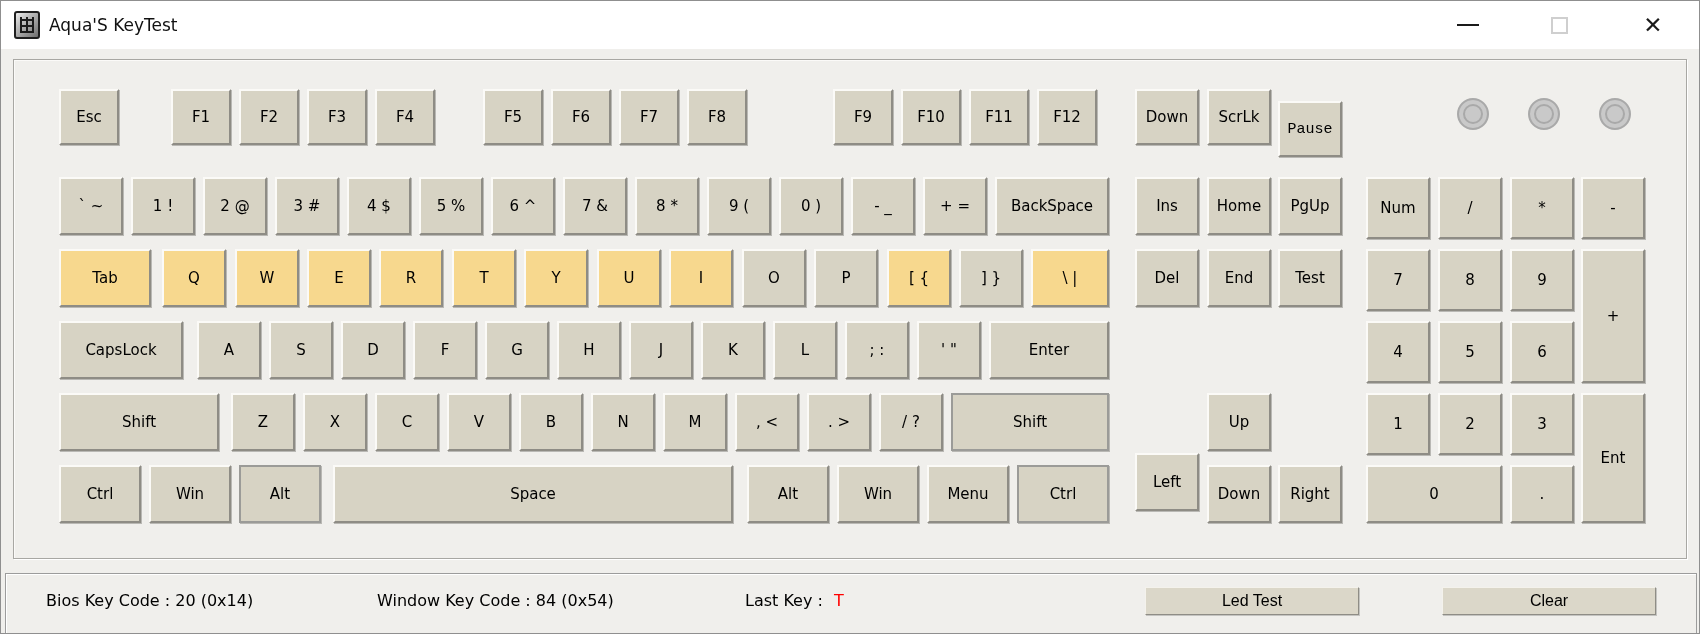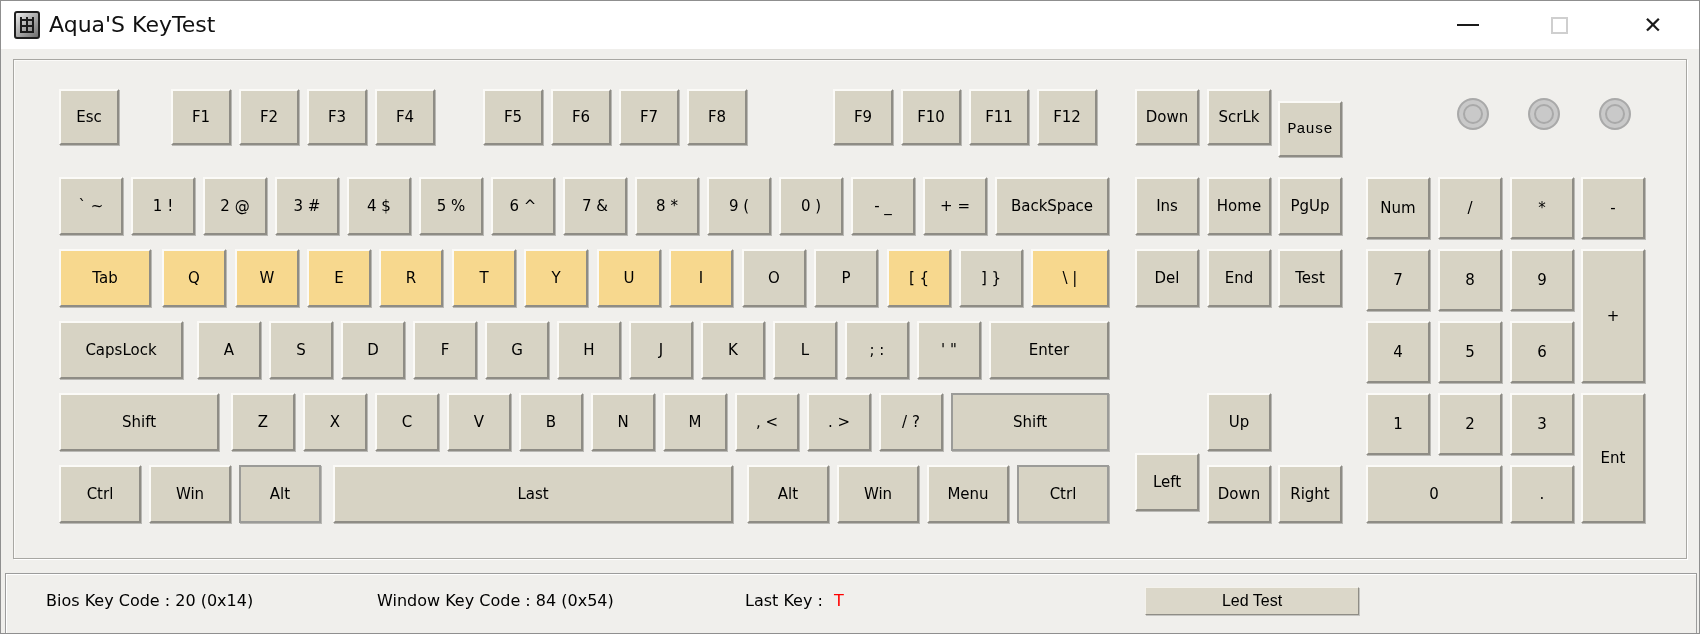--- a/index.html
+++ b/index.html
@@ -21,21 +21,21 @@
     border:2px solid #1f1f1f; border-radius:3px;
   }
   .app-icon .dots {
     position:absolute; inset:4px;
     background-image:
       repeating-linear-gradient(0deg,#1c1c1c 0 2px,transparent 2px 6px),
       repeating-linear-gradient(90deg,#1c1c1c 0 2px,transparent 2px 6px);
   }
   .title-text {
     position:absolute; left:48px; top:0; height:48px; line-height:48px;
-    font-size:22px; color:#111;
+    font-size:17px; color:#111;
   }
   .win-btn {
     position:absolute; top:0; width:46px; height:48px;
     display:flex; align-items:center; justify-content:center;
   }
   .glyph-min { width:22px; height:2px; background:#1a1a1a; }
   .glyph-max { width:17px; height:17px; border:2px solid #cfcfcf; background:transparent; }
   .glyph-close { font-size:23px; color:#1a1a1a; line-height:1; }
   
   .kbd-panel {
@@ -193,21 +193,21 @@
       <div class="key" style="left: 878px; top: 392px; width: 64px; height: 58px;">/ ?</div>
       <div class="key flat" style="left: 950px; top: 392px; width: 158px; height: 58px;">Shift</div>
       <div class="key" style="left: 1206px; top: 392px; width: 64px; height: 58px;">Up</div>
       <div class="key" style="left: 1365px; top: 392px; width: 64px; height: 62px;">1</div>
       <div class="key" style="left: 1437px; top: 392px; width: 64px; height: 62px;">2</div>
       <div class="key" style="left: 1509px; top: 392px; width: 64px; height: 62px;">3</div>
       <div class="key" style="left: 1580px; top: 392px; width: 64px; height: 130px;">Ent</div>
       <div class="key" style="left: 58px; top: 464px; width: 82px; height: 58px;">Ctrl</div>
       <div class="key" style="left: 148px; top: 464px; width: 82px; height: 58px;">Win</div>
       <div class="key flat" style="left: 238px; top: 464px; width: 82px; height: 58px;">Alt</div>
-      <div class="key" style="left: 332px; top: 464px; width: 400px; height: 58px;">Last</div>
+      <div class="key" style="left: 332px; top: 464px; width: 400px; height: 58px;">Space</div>
       <div class="key" style="left: 746px; top: 464px; width: 82px; height: 58px;">Alt</div>
       <div class="key" style="left: 836px; top: 464px; width: 82px; height: 58px;">Win</div>
       <div class="key" style="left: 926px; top: 464px; width: 82px; height: 58px;">Menu</div>
       <div class="key flat" style="left: 1016px; top: 464px; width: 92px; height: 58px;">Ctrl</div>
       <div class="key" style="left: 1134px; top: 452px; width: 64px; height: 58px;">Left</div>
       <div class="key" style="left: 1206px; top: 464px; width: 64px; height: 58px;">Down</div>
       <div class="key" style="left: 1277px; top: 464px; width: 64px; height: 58px;">Right</div>
       <div class="key" style="left: 1365px; top: 464px; width: 136px; height: 58px;">0</div>
       <div class="key" style="left: 1509px; top: 464px; width: 64px; height: 58px;">.</div>
     </div>
@@ -217,15 +217,16 @@
       <div class="led" style="left: 1527px; top: 97px;"></div>
       <div class="led" style="left: 1598px; top: 97px;"></div>
     </div>
 
   <div class="statusbar">
     <span class="status-text" style="left:40px;">Bios Key Code : 20 (0x14)</span>
     <span class="status-text" style="left:371px;">Window Key Code : 84 (0x54)</span>
     <span class="status-text" style="left:739px;">Last Key :  </span>
     <span class="status-text last-key-value" style="left:828px;">T</span>
     <button class="bar-btn" style="left:1139px;">Led Test</button>
+    <button class="bar-btn" style="left:1436px;">Clear</button>
   </div>
 
 </div>
 
 </body></html>

